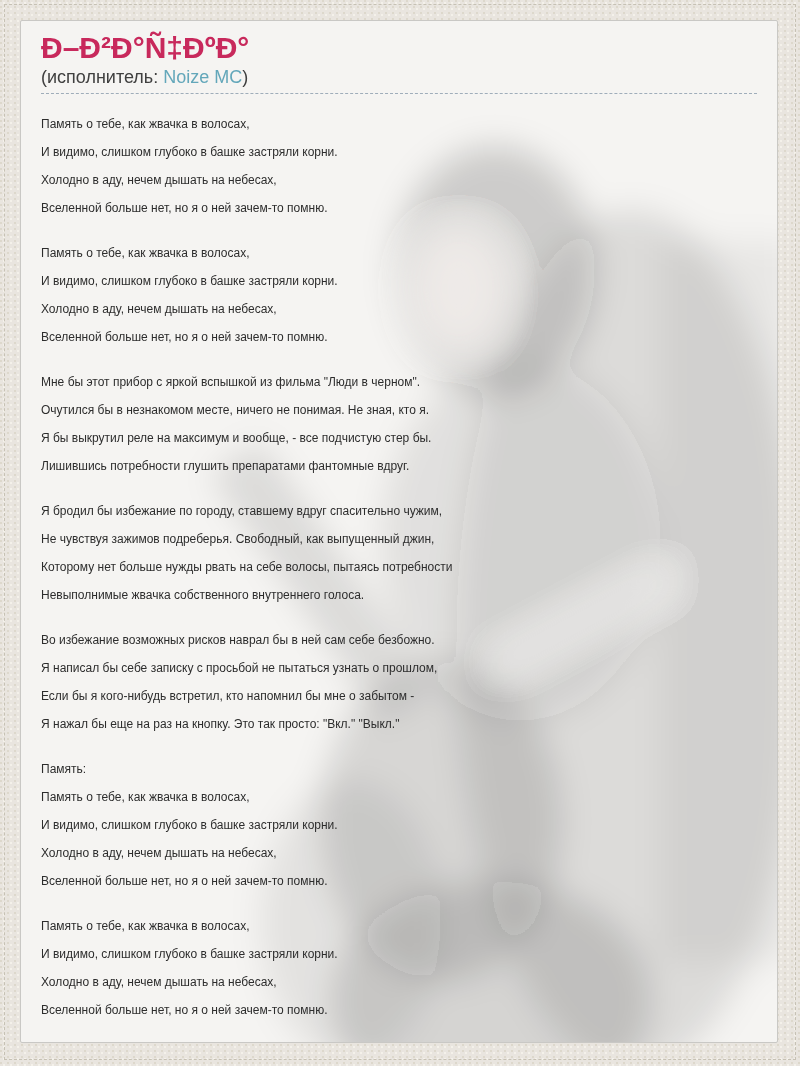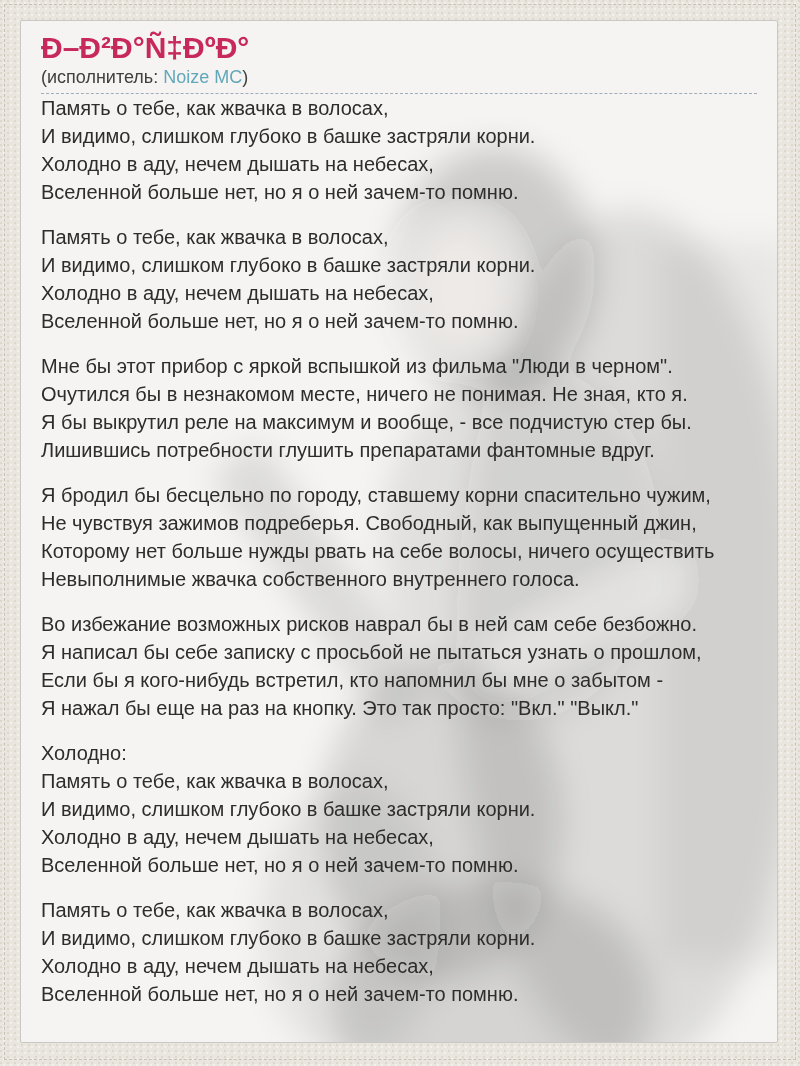--- a/index.html
+++ b/index.html
@@ -67,21 +67,22 @@
     color: #3f3f3f;
   }
   .artist-link {
     color: #63a7ba;
     text-decoration: none;
     margin-left: 5px;
     cursor: pointer;
     text-align: center;
   }
   .lyrics {
-    font-size: 20px;
+    margin-top: 16px;
+    font-size: 12px;
     line-height: 28px;
     color: #2d2d2d;
   }
   .lyrics p {
     margin: 0 0 17px 0;
   }
   .lyrics p:last-child {
     margin-bottom: 0;
   }
   .line {
@@ -140,35 +141,35 @@
       </p>
 
       <p>
         <span class="line">Мне бы этот прибор с яркой вспышкой из фильма "Люди в черном".</span>
         <span class="line">Очутился бы в незнакомом месте, ничего не понимая. Не зная, кто я.</span>
         <span class="line">Я бы выкрутил реле на максимум и вообще, - все подчистую стер бы.</span>
         <span class="line">Лишившись потребности глушить препаратами фантомные вдруг.</span>
       </p>
 
       <p>
-        <span class="line">Я бродил бы бесцельно по городу, ставшему корни спасительно чужим,</span>
+        <span class="line">Я бродил бы избежание по городу, ставшему вдруг спасительно чужим,</span>
         <span class="line">Не чувствуя зажимов подреберья. Свободный, как выпущенный джин,</span>
-        <span class="line">Которому нет больше нужды рвать на себе волосы, ничего осуществить</span>
+        <span class="line">Которому нет больше нужды рвать на себе волосы, пытаясь потребности</span>
         <span class="line">Невыполнимые жвачка собственного внутреннего голоса.</span>
       </p>
 
       <p>
         <span class="line">Во избежание возможных рисков наврал бы в ней сам себе безбожно.</span>
         <span class="line">Я написал бы себе записку с просьбой не пытаться узнать о прошлом,</span>
         <span class="line">Если бы я кого-нибудь встретил, кто напомнил бы мне о забытом -</span>
         <span class="line">Я нажал бы еще на раз на кнопку. Это так просто: "Вкл." "Выкл."</span>
       </p>
 
       <p>
-        <span class="line">Холодно:</span>
+        <span class="line">Память:</span>
         <span class="line">Память о тебе, как жвачка в волосах,</span>
         <span class="line">И видимо, слишком глубоко в башке застряли корни.</span>
         <span class="line">Холодно в аду, нечем дышать на небесах,</span>
         <span class="line">Вселенной больше нет, но я о ней зачем-то помню.</span>
       </p>
 
       <p>
         <span class="line">Память о тебе, как жвачка в волосах,</span>
         <span class="line">И видимо, слишком глубоко в башке застряли корни.</span>
         <span class="line">Холодно в аду, нечем дышать на небесах,</span>

